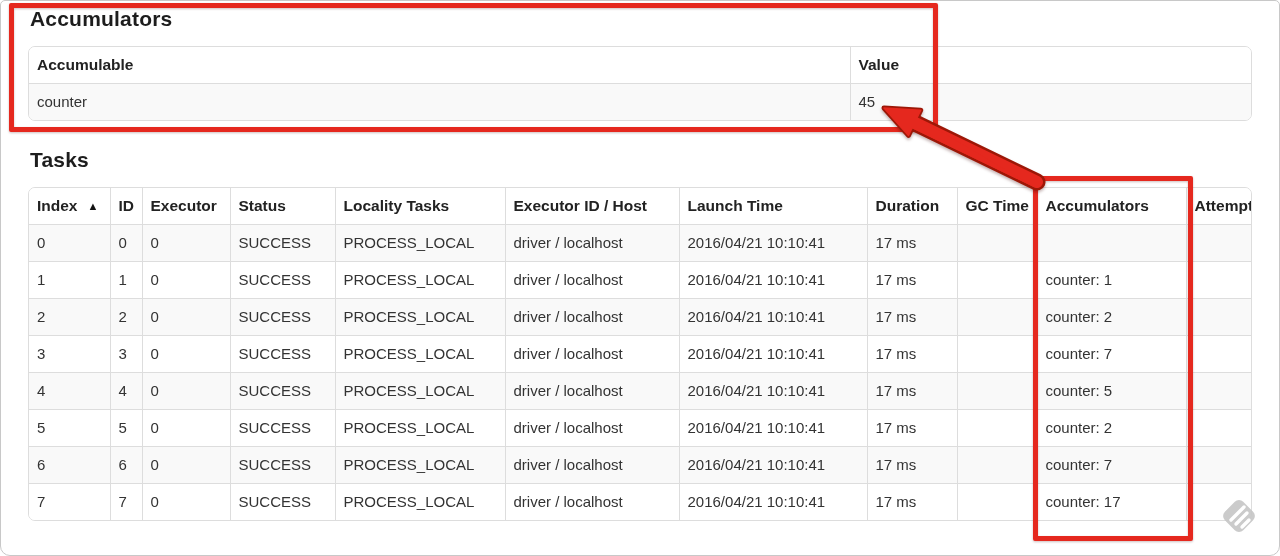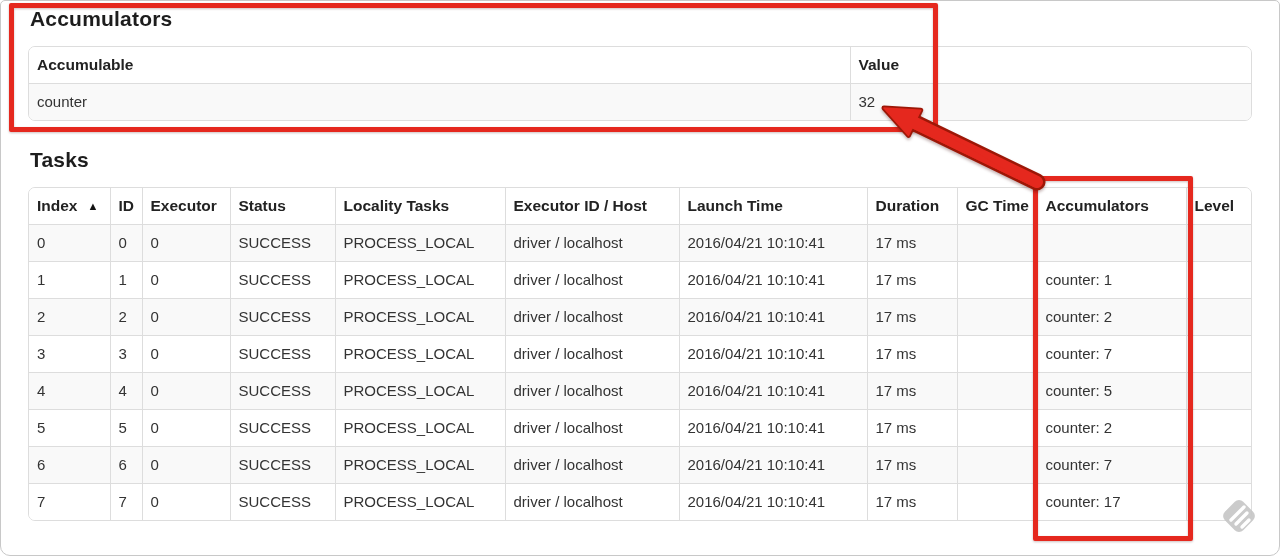--- a/index.html
+++ b/index.html
@@ -95,21 +95,21 @@
           </colgroup>
         <thead>
           <tr>
             <th>Accumulable</th>
             <th>Value</th>
           </tr>
         </thead>
         <tbody id="acc-body">
             <tr>
               <td>counter</td>
-              <td>32</td>
+              <td>45</td>
             </tr>
           </tbody>
       </table>
     </div>
 
     <h4 class="section-title tasks-title">Tasks</h4>
 
     <div class="table-wrap">
       <table class="ui-table">
         <colgroup>
@@ -130,21 +130,21 @@
               <th><span>Index</span><span class="sort-icon">▲</span></th>
               <th><span>ID</span></th>
               <th><span>Executor</span></th>
               <th><span>Status</span></th>
               <th><span>Locality Tasks</span></th>
               <th><span>Executor ID / Host</span></th>
               <th><span>Launch Time</span></th>
               <th><span>Duration</span></th>
               <th><span>GC Time</span></th>
               <th><span>Accumulators</span></th>
-              <th><span>Level</span></th>
+              <th><span>Attempt</span></th>
             </tr>
         </thead>
         <tbody id="tasks-body">
             <tr>
               <td>0</td>
               <td>0</td>
               <td>0</td>
               <td>SUCCESS</td>
               <td>PROCESS_LOCAL</td>
               <td>driver / localhost</td>

